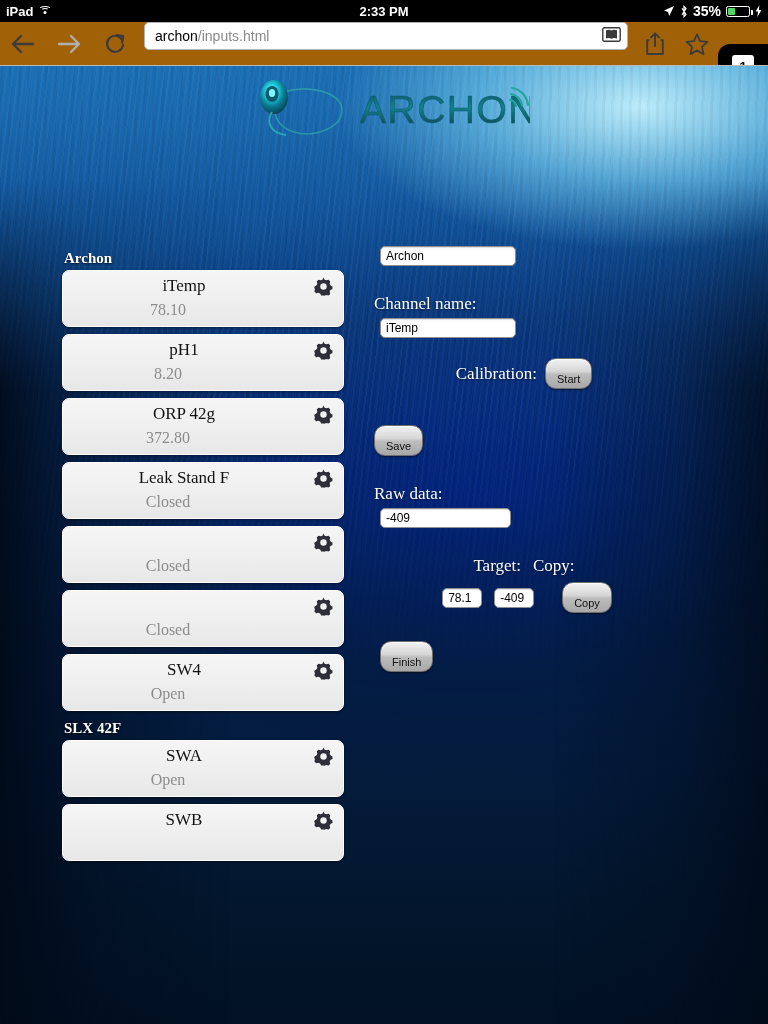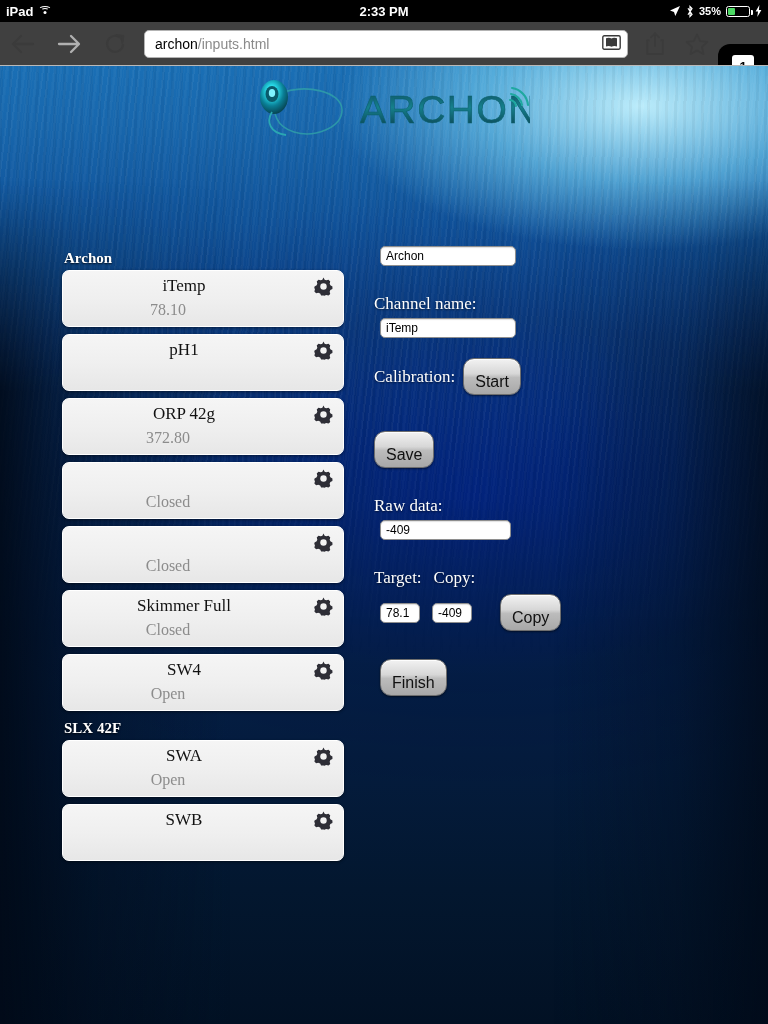--- a/index.html
+++ b/index.html
@@ -25,28 +25,28 @@
   .sb-label { font-size: 13px; font-weight: 600; }
   .wifi-glyph { display:inline-block; width:14px; height:12px; position: relative; }
   .wifi-glyph i { position:absolute; border:1.6px solid #fff; border-bottom:none;
      border-left-color:transparent; border-right-color:transparent; border-radius:50% 50% 0 0; left:50%; transform:translateX(-50%); }
   .wifi-glyph i:nth-child(1){ width:13px; height:7px; bottom:4px; }
   .wifi-glyph i:nth-child(2){ width:8px; height:5px; bottom:4px; }
   .wifi-glyph i:nth-child(3){ width:3px;height:3px;bottom:3px;background:#fff;border:none;border-radius:50%; }
   .battery { width: 24px; height: 11px; border: 1.3px solid #fff; border-radius: 2.5px; position: relative; }
   .battery::after { content:""; position:absolute; right:-4px; top:3px; width:2px; height:5px; background:#fff; border-radius:0 1px 1px 0;}
   .battery .fill { position:absolute; left:1px; top:1px; bottom:1px; background:#4cd964; border-radius:1px; }
-  .pct { font-size: 11px; font-weight: 600; }
+  .pct { font-size: 14px; font-weight: 600; }
 
   
   #browser-toolbar {
     position: absolute; top: 22px; left: 0;
     width: 768px; height: 44px;
-    background: #404040;
-    display: flex; align-items: center;
+    background: #a16207;
+    display: flex; align-items: flex-start;
   }
   #browser-toolbar::after{
     content:""; position:absolute; left:0; right:0; bottom:0; height:1px; background:#b9b9b9;
   }
   .nav-btn { width: 46px; height: 44px; display: flex; align-items: center; justify-content: center; }
   .url-bar {
     flex: 1; height: 28px; margin: 0 6px;
     background: #fff; border: 1px solid #b3b3b3; border-radius: 5px;
     display: flex; align-items: center; padding: 0 6px 0 10px;
     font-size: 14px; color: #000;
@@ -179,26 +179,26 @@
   #target-input { width: 40px; margin-left: 6px; }
   #data-input { width: 40px; margin-left: 6px; }
 
   .btn {
     display:inline-block;
     background: linear-gradient(to bottom, #f2f2f2 0%, #d7d7d7 42%, #bcbcbc 53%, #a8a8a8 100%);
     border: 1px solid #6e6e6e;
     border-radius: 11px;
     padding: 14px 11px 3px;
     font-family:"Liberation Sans", sans-serif;
-    font-size: 16px; color:#111;
+    font-size: 11px; color:#111;
     box-shadow: 0 1px 2px rgba(0,0,0,.5), inset 0 1px 0 rgba(255,255,255,.85);
     cursor:pointer;
     vertical-align:middle;
   }
-  .row-inline { display:flex; align-items:center; }
+  .row-inline { display:flex; align-items:center;justify-content:center; }
   .spacer-20 { height:20px; }
   .spacer-28 { height:28px; }
   .spacer-36 { height:36px; }
 </style>
 </head>
 <body>
 
 <div id="status-bar">
   <div class="sb-left">
     <span class="sb-label">iPad</span>
@@ -318,53 +318,54 @@
         <div class="chan-name">iTemp</div>
         <div class="chan-value">78.10</div>
         <svg class="gear" viewBox="0 0 20 20">
           <path fill="#2e2e36" d="M10 0.6l1.2 2.2a7.6 7.6 0 0 1 1.7 0.7l2.4-0.6 1.8 1.8-0.6 2.4c0.3 0.5 0.5 1.1 0.7 1.7l2.2 1.2-0 2.5-2.2 1.2a7.6 7.6 0 0 1-0.7 1.7l0.6 2.4-1.8 1.8-2.4-0.6c-0.5 0.3-1.1 0.5-1.7 0.7L10 19.4l-2.5 0-1.2-2.2a7.6 7.6 0 0 1-1.7-0.7l-2.4 0.6-1.8-1.8 0.6-2.4a7.6 7.6 0 0 1-0.7-1.7L0.6 10l0-0 2.2-1.2c0.2-0.6 0.4-1.2 0.7-1.7L2.9 4.7l1.8-1.8 2.4 0.6c0.5-0.3 1.1-0.5 1.7-0.7L10 0.6z"></path>
           <circle cx="10" cy="10" r="3.4" fill="#f2f2f2"></circle>
         </svg>
       </div>
 
       <div class="chan-item">
         <div class="chan-name">pH1</div>
+        <div class="chan-value">8.20</div>
         <svg class="gear" viewBox="0 0 20 20">
           <path fill="#2e2e36" d="M10 0.6l1.2 2.2a7.6 7.6 0 0 1 1.7 0.7l2.4-0.6 1.8 1.8-0.6 2.4c0.3 0.5 0.5 1.1 0.7 1.7l2.2 1.2-0 2.5-2.2 1.2a7.6 7.6 0 0 1-0.7 1.7l0.6 2.4-1.8 1.8-2.4-0.6c-0.5 0.3-1.1 0.5-1.7 0.7L10 19.4l-2.5 0-1.2-2.2a7.6 7.6 0 0 1-1.7-0.7l-2.4 0.6-1.8-1.8 0.6-2.4a7.6 7.6 0 0 1-0.7-1.7L0.6 10l0-0 2.2-1.2c0.2-0.6 0.4-1.2 0.7-1.7L2.9 4.7l1.8-1.8 2.4 0.6c0.5-0.3 1.1-0.5 1.7-0.7L10 0.6z"></path>
           <circle cx="10" cy="10" r="3.4" fill="#f2f2f2"></circle>
         </svg>
       </div>
 
       <div class="chan-item">
         <div class="chan-name">ORP 42g</div>
         <div class="chan-value">372.80</div>
         <svg class="gear" viewBox="0 0 20 20">
           <path fill="#2e2e36" d="M10 0.6l1.2 2.2a7.6 7.6 0 0 1 1.7 0.7l2.4-0.6 1.8 1.8-0.6 2.4c0.3 0.5 0.5 1.1 0.7 1.7l2.2 1.2-0 2.5-2.2 1.2a7.6 7.6 0 0 1-0.7 1.7l0.6 2.4-1.8 1.8-2.4-0.6c-0.5 0.3-1.1 0.5-1.7 0.7L10 19.4l-2.5 0-1.2-2.2a7.6 7.6 0 0 1-1.7-0.7l-2.4 0.6-1.8-1.8 0.6-2.4a7.6 7.6 0 0 1-0.7-1.7L0.6 10l0-0 2.2-1.2c0.2-0.6 0.4-1.2 0.7-1.7L2.9 4.7l1.8-1.8 2.4 0.6c0.5-0.3 1.1-0.5 1.7-0.7L10 0.6z"></path>
           <circle cx="10" cy="10" r="3.4" fill="#f2f2f2"></circle>
         </svg>
       </div>
 
       <div class="chan-item">
+        <div class="chan-name">Leak Stand F</div>
         <div class="chan-value">Closed</div>
         <svg class="gear" viewBox="0 0 20 20">
           <path fill="#2e2e36" d="M10 0.6l1.2 2.2a7.6 7.6 0 0 1 1.7 0.7l2.4-0.6 1.8 1.8-0.6 2.4c0.3 0.5 0.5 1.1 0.7 1.7l2.2 1.2-0 2.5-2.2 1.2a7.6 7.6 0 0 1-0.7 1.7l0.6 2.4-1.8 1.8-2.4-0.6c-0.5 0.3-1.1 0.5-1.7 0.7L10 19.4l-2.5 0-1.2-2.2a7.6 7.6 0 0 1-1.7-0.7l-2.4 0.6-1.8-1.8 0.6-2.4a7.6 7.6 0 0 1-0.7-1.7L0.6 10l0-0 2.2-1.2c0.2-0.6 0.4-1.2 0.7-1.7L2.9 4.7l1.8-1.8 2.4 0.6c0.5-0.3 1.1-0.5 1.7-0.7L10 0.6z"></path>
           <circle cx="10" cy="10" r="3.4" fill="#f2f2f2"></circle>
         </svg>
       </div>
 
       <div class="chan-item">
         <div class="chan-value">Closed</div>
         <svg class="gear" viewBox="0 0 20 20">
           <path fill="#2e2e36" d="M10 0.6l1.2 2.2a7.6 7.6 0 0 1 1.7 0.7l2.4-0.6 1.8 1.8-0.6 2.4c0.3 0.5 0.5 1.1 0.7 1.7l2.2 1.2-0 2.5-2.2 1.2a7.6 7.6 0 0 1-0.7 1.7l0.6 2.4-1.8 1.8-2.4-0.6c-0.5 0.3-1.1 0.5-1.7 0.7L10 19.4l-2.5 0-1.2-2.2a7.6 7.6 0 0 1-1.7-0.7l-2.4 0.6-1.8-1.8 0.6-2.4a7.6 7.6 0 0 1-0.7-1.7L0.6 10l0-0 2.2-1.2c0.2-0.6 0.4-1.2 0.7-1.7L2.9 4.7l1.8-1.8 2.4 0.6c0.5-0.3 1.1-0.5 1.7-0.7L10 0.6z"></path>
           <circle cx="10" cy="10" r="3.4" fill="#f2f2f2"></circle>
         </svg>
       </div>
 
       <div class="chan-item">
-        <div class="chan-name">Skimmer Full</div>
         <div class="chan-value">Closed</div>
         <svg class="gear" viewBox="0 0 20 20">
           <path fill="#2e2e36" d="M10 0.6l1.2 2.2a7.6 7.6 0 0 1 1.7 0.7l2.4-0.6 1.8 1.8-0.6 2.4c0.3 0.5 0.5 1.1 0.7 1.7l2.2 1.2-0 2.5-2.2 1.2a7.6 7.6 0 0 1-0.7 1.7l0.6 2.4-1.8 1.8-2.4-0.6c-0.5 0.3-1.1 0.5-1.7 0.7L10 19.4l-2.5 0-1.2-2.2a7.6 7.6 0 0 1-1.7-0.7l-2.4 0.6-1.8-1.8 0.6-2.4a7.6 7.6 0 0 1-0.7-1.7L0.6 10l0-0 2.2-1.2c0.2-0.6 0.4-1.2 0.7-1.7L2.9 4.7l1.8-1.8 2.4 0.6c0.5-0.3 1.1-0.5 1.7-0.7L10 0.6z"></path>
           <circle cx="10" cy="10" r="3.4" fill="#f2f2f2"></circle>
         </svg>
       </div>
 
       <div class="chan-item">
         <div class="chan-name">SW4</div>
         <div class="chan-value">Open</div>

